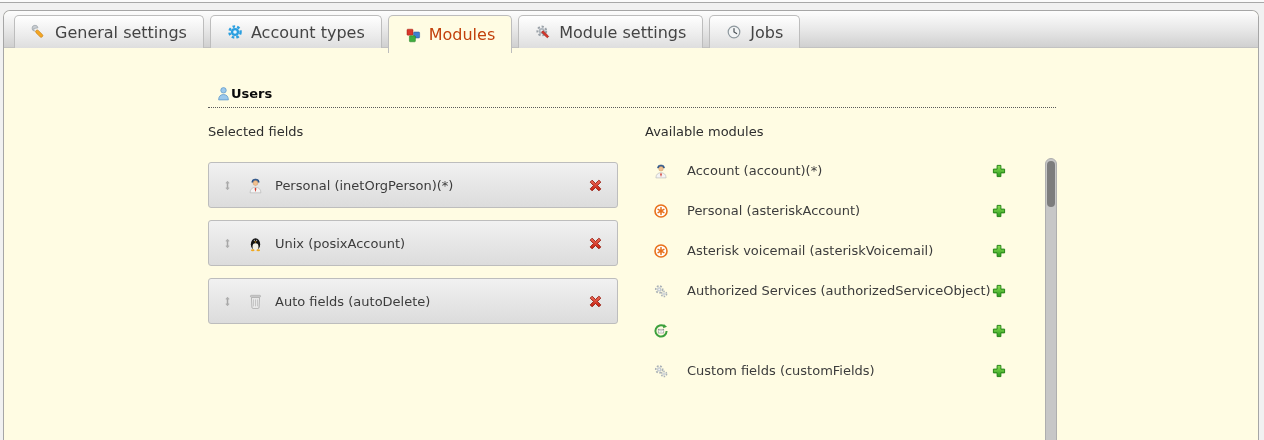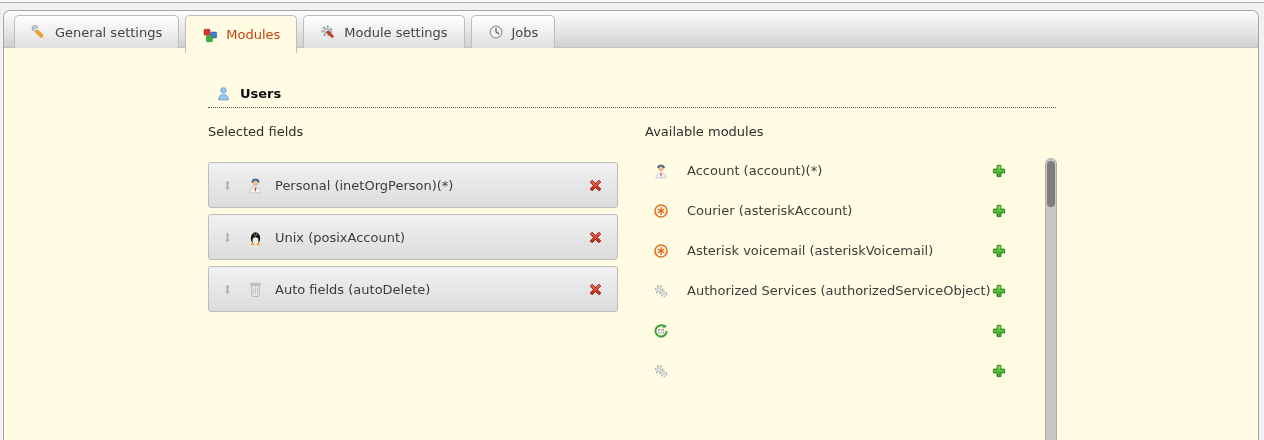--- a/index.html
+++ b/index.html
@@ -29,51 +29,51 @@
     border-radius:6px 6px 0 0;
     overflow:visible;
     position:relative;
   }
   .tab {
     display:flex; align-items:center; gap:8px;
     height:33px; padding:0 16px; margin-right:6px;
     background:linear-gradient(#ffffff, #ececec 60%, #dedede);
     border:1px solid #bdbdbd; border-bottom:none;
     border-radius:5px 5px 0 0;
-    font-size:13px; color:#444; cursor:pointer; white-space:nowrap;
+    font-size:16px; color:#444; cursor:pointer; white-space:nowrap;
   }
   .tab.active {
     background:#fffce3;
     height:38px;
     position:relative; z-index:3;
     color:#c2410c;
   }
   .tab .t-icon { width:16px; height:16px; flex:0 0 16px; }
   .t-icon svg, .m-icon svg, .a-icon svg, .s-icon svg, .btn-icon svg, .drag svg { display:block; width:100%; height:100%; }
 
   .content { position:relative; padding:38px 0 0 204px; }
 
   .section-header {
-    display:flex; align-items:center; gap:9px;
+    display:flex; align-items:center; 
     width:848px; padding:0 0 6px 8px;
     border-bottom:1px dotted #5a5a5a;
   }
   .s-icon { width:15px; height:15px; }
   .section-title { font-size:13px; font-weight:bold; color:#0a0a0a; }
 
   .columns { display:flex; margin-top:16px; }
   .col-label { font-size:13px; color:#2e2e2e; }
 
   .col-selected { width:410px; }
   .selected-list { margin-top:23px; }
   .module-box {
     height:46px; width:410px;
     display:flex; align-items:center;
     padding:0 13px;
-    margin-bottom:6px;
+    margin-bottom:12px;
     background:linear-gradient(#f1f1f1, #dcdcdc);
     border:1px solid #bdbdbd;
     border-radius:3px;
     cursor:move;
   }
   .drag { width:11px; height:15px; margin-right:14px; opacity:.9; }
   .m-icon { width:17px; height:17px; margin-right:11px; flex:0 0 17px; }
   .mod-label { font-size:13px; color:#3c3c3c; }
   .delete-btn { margin-left:auto; width:17px; height:17px; cursor:pointer; border:none; background:transparent; padding:0; }
 
@@ -121,20 +121,30 @@
   <div class="tab-strip">
       <div class="tab">
     <span class="t-icon">
           <svg viewBox="0 0 16 16">
             <rect x="6.2" y="5.4" width="8.8" height="3.2" rx="1.5" transform="rotate(45 6.2 5.4)" fill="#f5a623" stroke="#c07b10" stroke-width="0.6"></rect>
             <path d="M7 3.8 A3 3 0 1 0 3.4 7.2 L2.6 4.6 Z" fill="#c9ced3" stroke="#8f979e" stroke-width="0.6"></path>
           </svg>
         </span>
     <span>General settings</span>
   </div>
+      <div class="tab">
+    <span class="t-icon">
+          <svg viewBox="0 0 16 16">
+            <circle cx="8" cy="8" r="5.6" fill="none" stroke="#2b9fe0" stroke-width="2.4" stroke-dasharray="2.6 2.05"></circle>
+            <circle cx="8" cy="8" r="4.1" fill="#2b9fe0"></circle>
+            <circle cx="8" cy="8" r="1.8" fill="#e9f6ff"></circle>
+          </svg>
+        </span>
+    <span>Account types</span>
+  </div>
       <div class="tab active">
     <span class="t-icon">
           <svg viewBox="0 0 16 16">
             <rect x="2" y="2.2" width="6" height="6" rx="0.8" fill="#d9372b" stroke="#9e1f15" stroke-width="0.5"></rect>
             <rect x="8.6" y="5" width="6" height="6" rx="0.8" fill="#3f7fd1" stroke="#25518f" stroke-width="0.5"></rect>
             <rect x="4.4" y="8.8" width="6" height="6" rx="0.8" fill="#3fae3f" stroke="#1f7a1f" stroke-width="0.5"></rect>
           </svg>
         </span>
     <span>Modules</span>
   </div>
@@ -256,21 +266,21 @@
                   <path d="M6.1 2.4 h3.8 v3.7 h3.7 v3.8 h-3.7 v3.7 h-3.8 v-3.7 h-3.7 v-3.8 h3.7 z" fill="url(#grad-plus)" stroke="#1c7d10" stroke-width="0.9" stroke-linejoin="round"></path>
                 </svg></button>
   </div>
             <div class="avail-row">
     <span class="a-icon">
                 <svg viewBox="0 0 16 16">
                   <circle cx="8" cy="8" r="6" fill="#fff" stroke="#e8711c" stroke-width="1.6"></circle>
                   <path d="M8 4.6 V11.4 M5.1 6.3 L10.9 9.7 M10.9 6.3 L5.1 9.7" stroke="#e8711c" stroke-width="1.5" stroke-linecap="round" fill="none"></path>
                 </svg>
               </span>
-    <span class="avail-label">Courier (asteriskAccount)</span>
+    <span class="avail-label">Personal (asteriskAccount)</span>
     <button class="add-btn"><svg viewBox="0 0 16 16">
                   <path d="M6.1 2.4 h3.8 v3.7 h3.7 v3.8 h-3.7 v3.7 h-3.8 v-3.7 h-3.7 v-3.8 h3.7 z" fill="url(#grad-plus)" stroke="#1c7d10" stroke-width="0.9" stroke-linejoin="round"></path>
                 </svg></button>
   </div>
             <div class="avail-row">
     <span class="a-icon">
                 <svg viewBox="0 0 16 16">
                   <circle cx="8" cy="8" r="6" fill="#fff" stroke="#e8711c" stroke-width="1.6"></circle>
                   <path d="M8 4.6 V11.4 M5.1 6.3 L10.9 9.7 M10.9 6.3 L5.1 9.7" stroke="#e8711c" stroke-width="1.5" stroke-linecap="round" fill="none"></path>
                 </svg>
@@ -313,20 +323,21 @@
     <span class="a-icon">
                 <svg viewBox="0 0 16 16">
                   <circle cx="6.2" cy="6.4" r="3.4" fill="none" stroke="#aab1b7" stroke-width="1.7" stroke-dasharray="1.8 1.5"></circle>
                   <circle cx="6.2" cy="6.4" r="2.2" fill="#c3c9cf"></circle>
                   <circle cx="6.2" cy="6.4" r="0.9" fill="#eff2f4"></circle>
                   <circle cx="11" cy="11" r="2.6" fill="none" stroke="#aab1b7" stroke-width="1.5" stroke-dasharray="1.5 1.3"></circle>
                   <circle cx="11" cy="11" r="1.6" fill="#c3c9cf"></circle>
                   <circle cx="11" cy="11" r="0.7" fill="#eff2f4"></circle>
                 </svg>
               </span>
+    <span class="avail-label">Custom fields (customFields)</span>
     <button class="add-btn"><svg viewBox="0 0 16 16">
                   <path d="M6.1 2.4 h3.8 v3.7 h3.7 v3.8 h-3.7 v3.7 h-3.8 v-3.7 h-3.7 v-3.8 h3.7 z" fill="url(#grad-plus)" stroke="#1c7d10" stroke-width="0.9" stroke-linejoin="round"></path>
                 </svg></button>
   </div>
           </div>
         <div class="scrollbar">
           <div class="scroll-thumb"></div>
         </div>
       </div>
 

